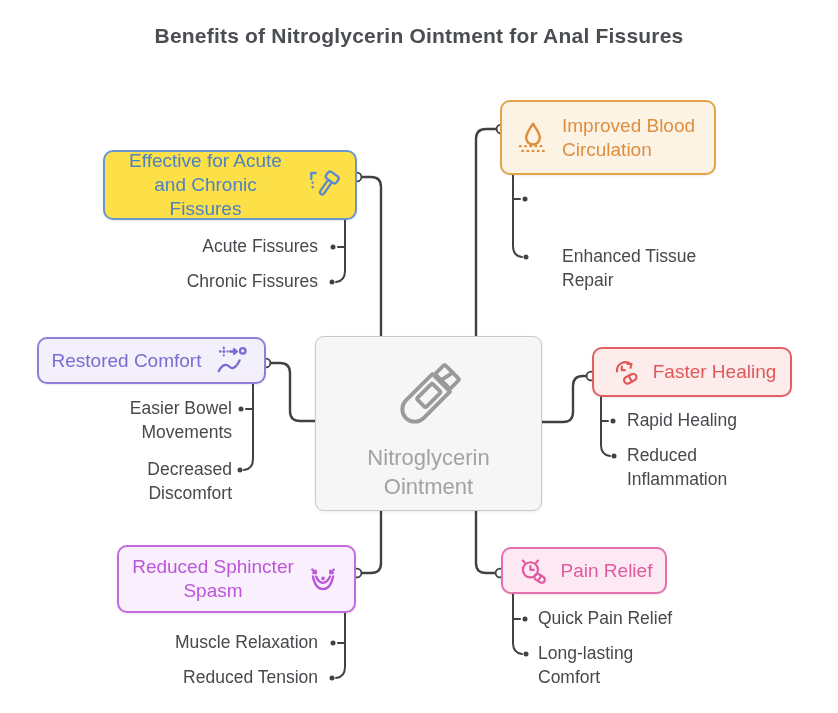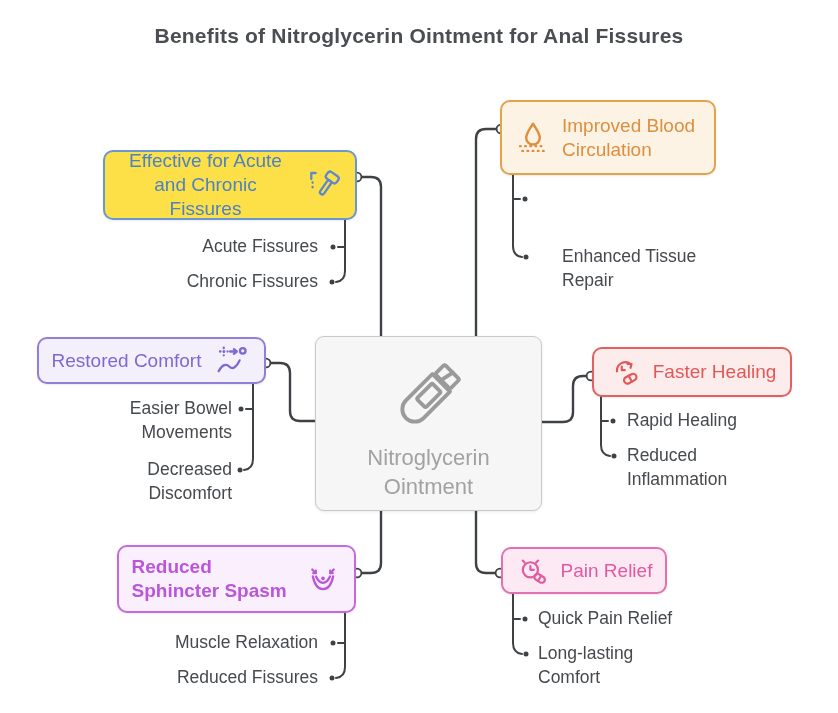--- a/index.html
+++ b/index.html
@@ -45,21 +45,21 @@
     box-shadow: 0 1px 2px rgba(60,60,60,0.10);
   }
   .node-icon { flex: 0 0 auto; display: flex; align-items: center; }
   .node-blue    { left:103px; top:150px; width:254px; height:70px; border-color:#6a97cf; background:#fde047; color:#4d82c3; }
   .node-blue    .node-label { text-align: center; }
   .node-orange  { left:500px; top:100px; width:216px; height:75px; border-color:#e3a34b; background:#fdf3e4; color:#de8e3f; justify-content:space-between; }
   .node-orange  .node-label { text-align: left; }
   .node-purple  { left:37px;  top:337px; width:229px; height:47px; border-color:#8f7fd8; background:#f3f0fc; color:#7b6bd0;gap:12px; }
   .node-red     { left:592px; top:347px; width:200px; height:50px; border-color:#e26060; background:#fdecec; color:#e05858;align-items:center; }
   .node-magenta { left:117px; top:545px; width:239px; height:68px; border-color:#c36ade; background:#faf0fd; color:#bb55d9; }
-  .node-magenta .node-label { text-align: left; font-weight: bold; }
+  .node-magenta .node-label { text-align: center; }
   .node-pink    { left:501px; top:547px; width:166px; height:47px; border-color:#e470ae; background:#fce9f4; color:#e25a9e; }
   .center-node {
     position: absolute;
     z-index: 2;
     left: 315px; top: 336px;
     width: 227px; height: 175px;
     border: 1.5px solid #c9c9c9;
     border-radius: 9px;
     background: #f6f6f6;
     box-shadow: 0 1px 3px rgba(60,60,60,0.10);
@@ -231,21 +231,21 @@
         <path d="M9.5 13 C11 16.5 13 18 15 18 C17 18 19 16.5 20.5 13"></path>
         <path d="M6.5 7.5 q1.6 1.8 2.8 2.7"></path>
         <path d="M9.3 8.4 v2 h-2"></path>
         <path d="M23.5 7.5 q-1.6 1.8 -2.8 2.7"></path>
         <path d="M20.7 8.4 v2 h2"></path>
         <circle cx="15" cy="14.5" r="0.6" fill="#bb55d9"></circle>
       </svg>
     </span>
   </div>
   <div class="sub r s-magenta-0">Muscle Relaxation</div>
-  <div class="sub r s-magenta-1">Reduced Fissures</div>
+  <div class="sub r s-magenta-1">Reduced Tension</div>
 
   <div class="node node-pink">
     <span class="node-icon">
       <svg width="36" height="36" viewBox="0 0 30 30" fill="none" stroke="#e25a9e" stroke-width="1.8" stroke-linecap="round" stroke-linejoin="round">
         <circle cx="12" cy="14" r="6.3"></circle>
         <path d="M12 10.8 V14 H14.8"></path>
         <path d="M7.2 8 L5.6 6.3"></path>
         <path d="M16.8 8 L18.4 6.3"></path>
         <g transform="rotate(32 19.5 21)">
           <rect x="15" y="18.4" width="9.4" height="5.2" rx="2.6"></rect>

